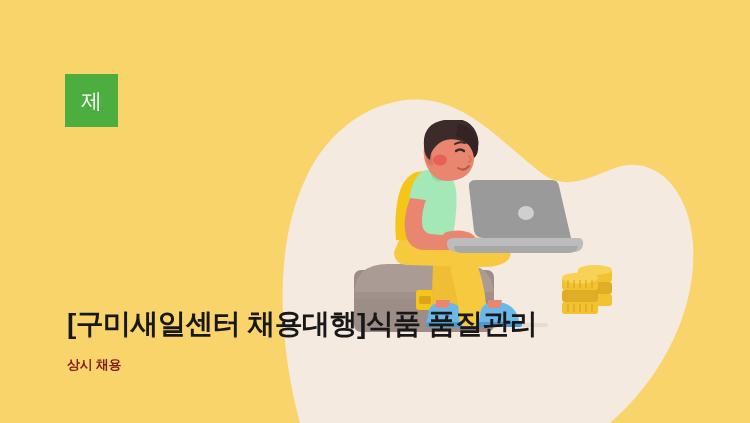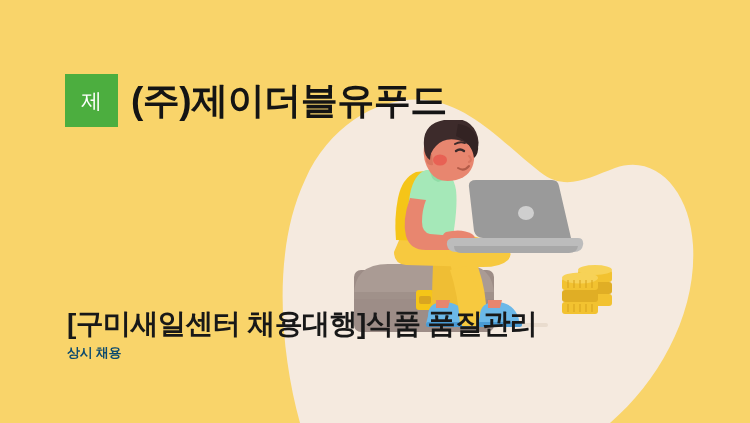--- a/index.html
+++ b/index.html
@@ -85,24 +85,24 @@
   .job-title {
     font-size: 28px;
     font-weight: 700;
     color: #181818;
     letter-spacing: -0.6px;
     white-space: nowrap;
     line-height: 1.25;
   }
 
   .job-subtitle {
-    margin-top: 4px;
+    margin-top: 16px;
     font-size: 13px;
     font-weight: 700;
-    color: #0c4a6e;
+    color: #7f1d1d;
     letter-spacing: -0.3px;
     white-space: nowrap;
     line-height: 1.2;
   }
 </style>
 </head>
 <body>
 
 <div class="card">
 
@@ -225,21 +225,20 @@
           <line x1="262" y1="184" x2="262" y2="192"></line>
         </g>
       </g>
     </g>
   </svg>
 
   <div class="header">
     <div class="logo-badge">
       <span class="logo-badge-text">제</span>
     </div>
-    <h1 class="company-name">(주)제이더블유푸드</h1>
   </div>
 
   <div class="footer">
     <div class="job-title">[구미새일센터 채용대행]식품 품질관리</div>
     <div class="job-subtitle">상시 채용</div>
   </div>
 
 </div>
 
 </body></html>

